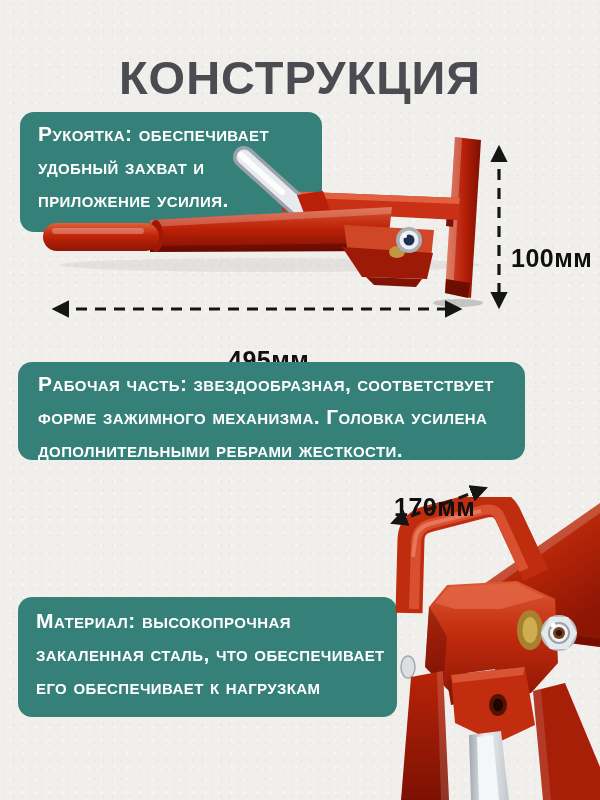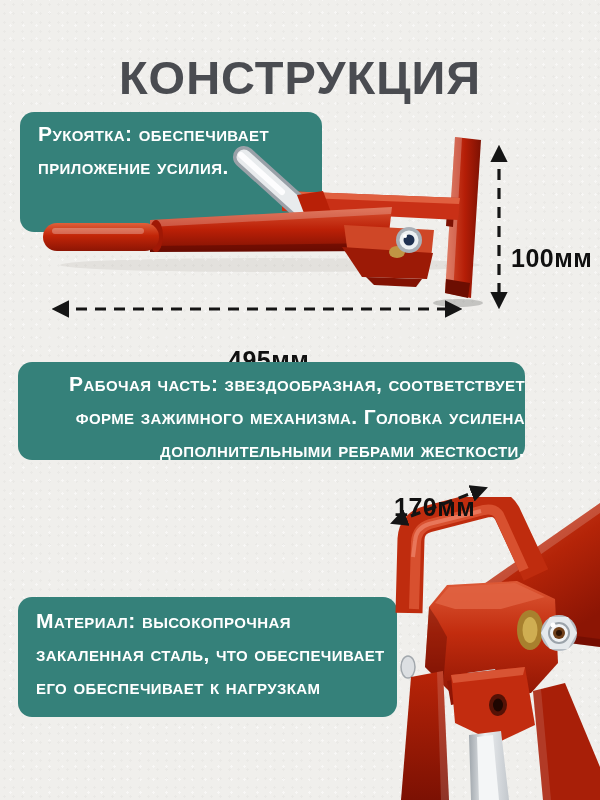--- a/index.html
+++ b/index.html
@@ -18,21 +18,21 @@
     position:absolute; top:30px; left:0; width:600px; text-align:center;
     font-size:47px; font-weight:bold; letter-spacing:1px; color:#4a4c51;margin-top:20px;
   }
   .callout {
     position:absolute; background:#35817a; border-radius:14px;
     color:#ffffff; font-weight:bold; font-variant:small-caps;
     font-size:21px; letter-spacing:0.4px;
   }
   .callout .line { line-height:33px; white-space:nowrap; }
   .c1 { left:20px; top:112px; width:302px; height:120px; padding:5px 0 0 18px; }
-  .c2 { left:18px; top:362px; width:507px; height:98px;  padding:5px 0 0 20px;text-align:right; }
+  .c2 { left:18px; top:362px; width:507px; height:98px;  padding:5px 0 0 20px; }
   .c3 { left:18px; top:597px; width:379px; height:120px;  padding:7px 0 0 18px; }
   .dim-label {
     position:absolute; font-weight:bold; color:#101010;
     font-size:25px; letter-spacing:0.5px;margin-top:32px;
   }
   .dim-100 { left:511px; top:212px; }
   .dim-495 { left:228px; top:314px; }
   .dim-170 { left:394px; top:461px; }
   svg { position:absolute; display:block; }
   .tool-full    { left:30px;  top:135px; }
@@ -43,20 +43,21 @@
 </style>
 </head>
 <body>
 
 <div class="page">
 
   <h1 class="page-title">КОНСТРУКЦИЯ</h1>
 
   <div class="callout c1">
     <div class="line">Рукоятка: обеспечивает</div>
+    <div class="line">удобный захват и</div>
     <div class="line">приложение усилия.</div>
   </div>
 
   <svg class="tool-full" width="460" height="175" viewBox="0 0 460 175">
     <defs>
       <linearGradient id="gripG" x1="0" y1="0" x2="0" y2="1">
         <stop offset="0" stop-color="#e0603a"></stop>
           <stop offset="0.45" stop-color="#c22508"></stop>
           <stop offset="1" stop-color="#8d1504"></stop>
       </linearGradient>

